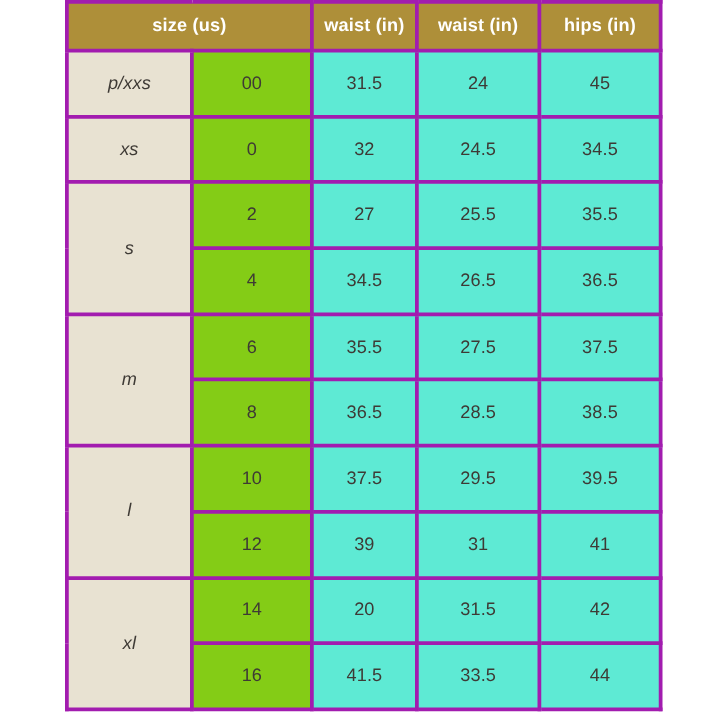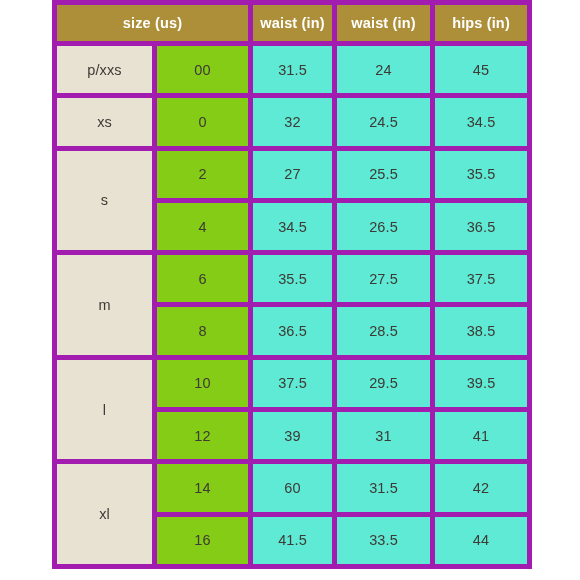--- a/index.html
+++ b/index.html
@@ -26,21 +26,21 @@
   table.size-chart {
     border-collapse: collapse;
     table-layout: fixed;
     width: 475px;
     height: 569px;
     border: 1px solid #9b9482;
   }
 
   table.size-chart th,
   table.size-chart td {
-    border: 5px solid #a21caf;
+    border: 3px solid #a21caf;
     padding: 0;
     text-align: center;
     vertical-align: middle;
     color: #3e3a35;
     font-size: 14.5px;
     font-weight: 400;
     letter-spacing: 0.1px;
     margin-top: 18px;
   }
 
@@ -55,21 +55,21 @@
   }
 
   
   col.c-sizelabel { width: 100px; }
   col.c-ussize    { width: 96px; }
   col.c-bust      { width: 84px; }
   col.c-waist     { width: 98px; }
   col.c-hips      { width: 97px; }
 
   
-  td.size-label-cell { background: #e8e2d2; }
+  td.size-label-cell { background: #e8e2d2; font-style: italic; }
   td.us-size-cell    { background: #84cc16; }
   td.meas-cell       { background: #5eead4; }
 </style>
 </head>
 <body>
 
 <div id="chart-wrap">
   <table class="size-chart">
     <colgroup>
       <col class="c-sizelabel">
@@ -136,21 +136,21 @@
         </tr>
         <tr>
           <td class="us-size-cell">12</td>
           <td class="meas-cell">39</td>
           <td class="meas-cell">31</td>
           <td class="meas-cell">41</td>
         </tr>
         <tr>
           <td class="size-label-cell" rowspan="2">xl</td>
           <td class="us-size-cell">14</td>
-          <td class="meas-cell">60</td>
+          <td class="meas-cell">20</td>
           <td class="meas-cell">31.5</td>
           <td class="meas-cell">42</td>
         </tr>
         <tr>
           <td class="us-size-cell">16</td>
           <td class="meas-cell">41.5</td>
           <td class="meas-cell">33.5</td>
           <td class="meas-cell">44</td>
         </tr>
       </tbody>

